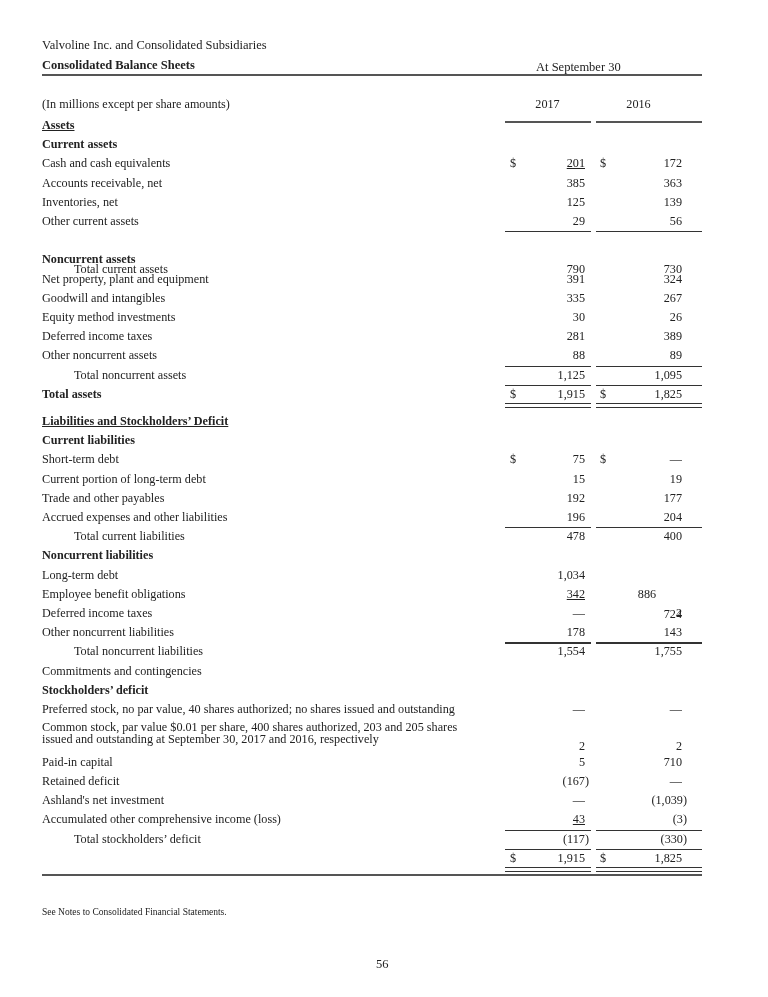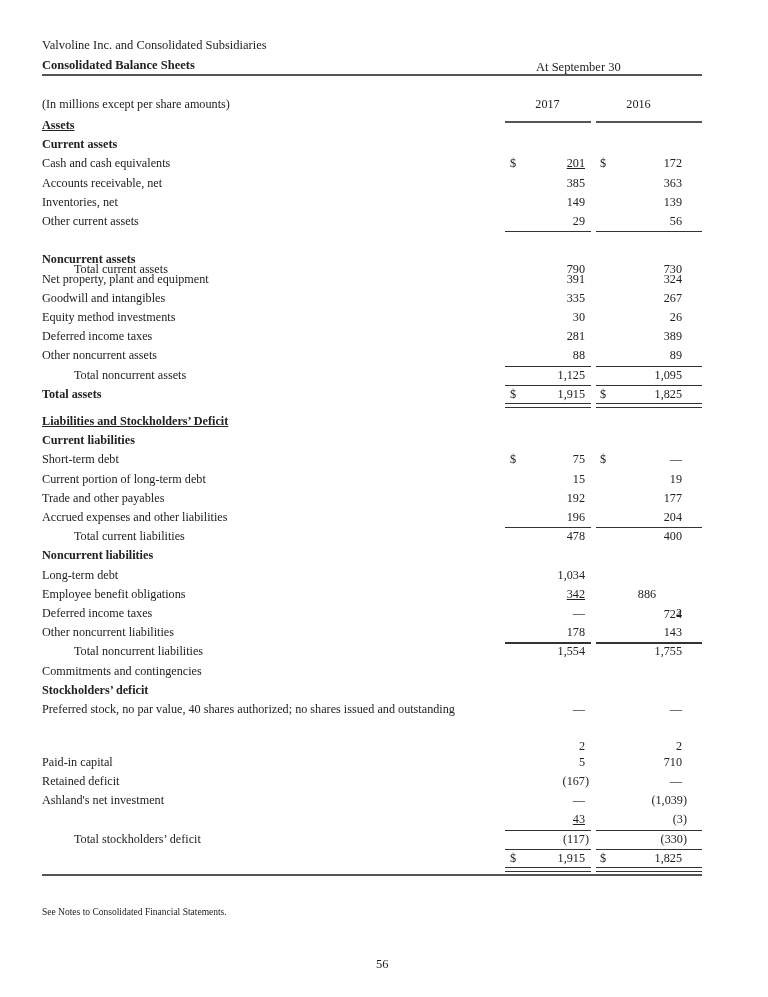--- a/index.html
+++ b/index.html
@@ -68,21 +68,21 @@
       <span class="v1" style="top: 0px; text-decoration: underline;">201</span>
       <span class="v2" style="top: 0px;">172</span>
     </div>
     <div class="row" style="top: 175.6px; height: 19.2px;">
       <span class="lbl">Accounts receivable, net</span>
       <span class="v1" style="top: 0px;">385</span>
       <span class="v2" style="top: 0px;">363</span>
     </div>
     <div class="row" style="top: 194.8px; height: 19.2px;">
       <span class="lbl">Inventories, net</span>
-      <span class="v1" style="top: 0px;">149</span>
+      <span class="v1" style="top: 0px;">125</span>
       <span class="v2" style="top: 0px;">139</span>
     </div>
     <div class="row" style="top: 214px; height: 19.2px;">
       <span class="lbl">Other current assets</span>
       <span class="v1" style="top: 0px;">29</span>
       <span class="v2" style="top: 0px;">56</span>
       <div class="line1" style="top: 17.2px;"></div>
       <div class="line2" style="top: 17.2px;"></div>
     </div>
     <div class="row" style="top: 233.2px; height: 19.2px; margin-top: 29px;">
@@ -219,40 +219,41 @@
       <span class="lbl bold">Stockholders’ deficit</span>
       <span class="v1" style="top: 0px;"></span>
       <span class="v2" style="top: 0px;"></span>
     </div>
     <div class="row" style="top: 702px; height: 19.2px;">
       <span class="lbl">Preferred stock, no par value, 40 shares authorized; no shares issued and outstanding</span>
       <span class="v1" style="top: 0px;">—</span>
       <span class="v2" style="top: 0px;">—</span>
     </div>
     <div class="row" style="top: 721.2px; height: 33.6px;">
-      <span class="lbl" style="line-height: 12px;"><br></span>
+      <span class="lbl" style="line-height: 12px;"><span>Common stock, par value $0.01 per share, 400 shares authorized, 203 and 205 shares</span><br><span>issued and outstanding at September 30, 2017 and 2016, respectively</span></span>
       <span class="v1" style="top: 17.4px;">2</span>
       <span class="v2" style="top: 17.4px;">2</span>
     </div>
     <div class="row" style="top: 754.8px; height: 19.2px;">
       <span class="lbl">Paid-in capital</span>
       <span class="v1" style="top: 0px;">5</span>
       <span class="v2" style="top: 0px;">710</span>
     </div>
     <div class="row" style="top: 774px; height: 19.2px;">
       <span class="lbl">Retained deficit</span>
       <span class="v1 neg" style="top: 0px;">(167)</span>
       <span class="v2" style="top: 0px;">—</span>
     </div>
     <div class="row" style="top: 793.2px; height: 19.2px;">
       <span class="lbl">Ashland's net investment</span>
       <span class="v1" style="top: 0px;">—</span>
       <span class="v2 neg" style="top: 0px;">(1,039)</span>
     </div>
     <div class="row" style="top: 812.4px; height: 19.2px;">
+      <span class="lbl">Accumulated other comprehensive income (loss)</span>
       <span class="v1" style="top: 0px; text-decoration: underline;">43</span>
       <span class="v2 neg" style="top: 0px;">(3)</span>
       <div class="line1" style="top: 17.2px;"></div>
       <div class="line2" style="top: 17.2px;"></div>
     </div>
     <div class="row" style="top: 831.6px; height: 19.2px;">
       <span class="lbl indent">Total stockholders’ deficit</span>
       <span class="v1 neg" style="top: 0px;">(117)</span>
       <span class="v2 neg" style="top: 0px;">(330)</span>
       <div class="line1" style="top: 17.2px;"></div>

